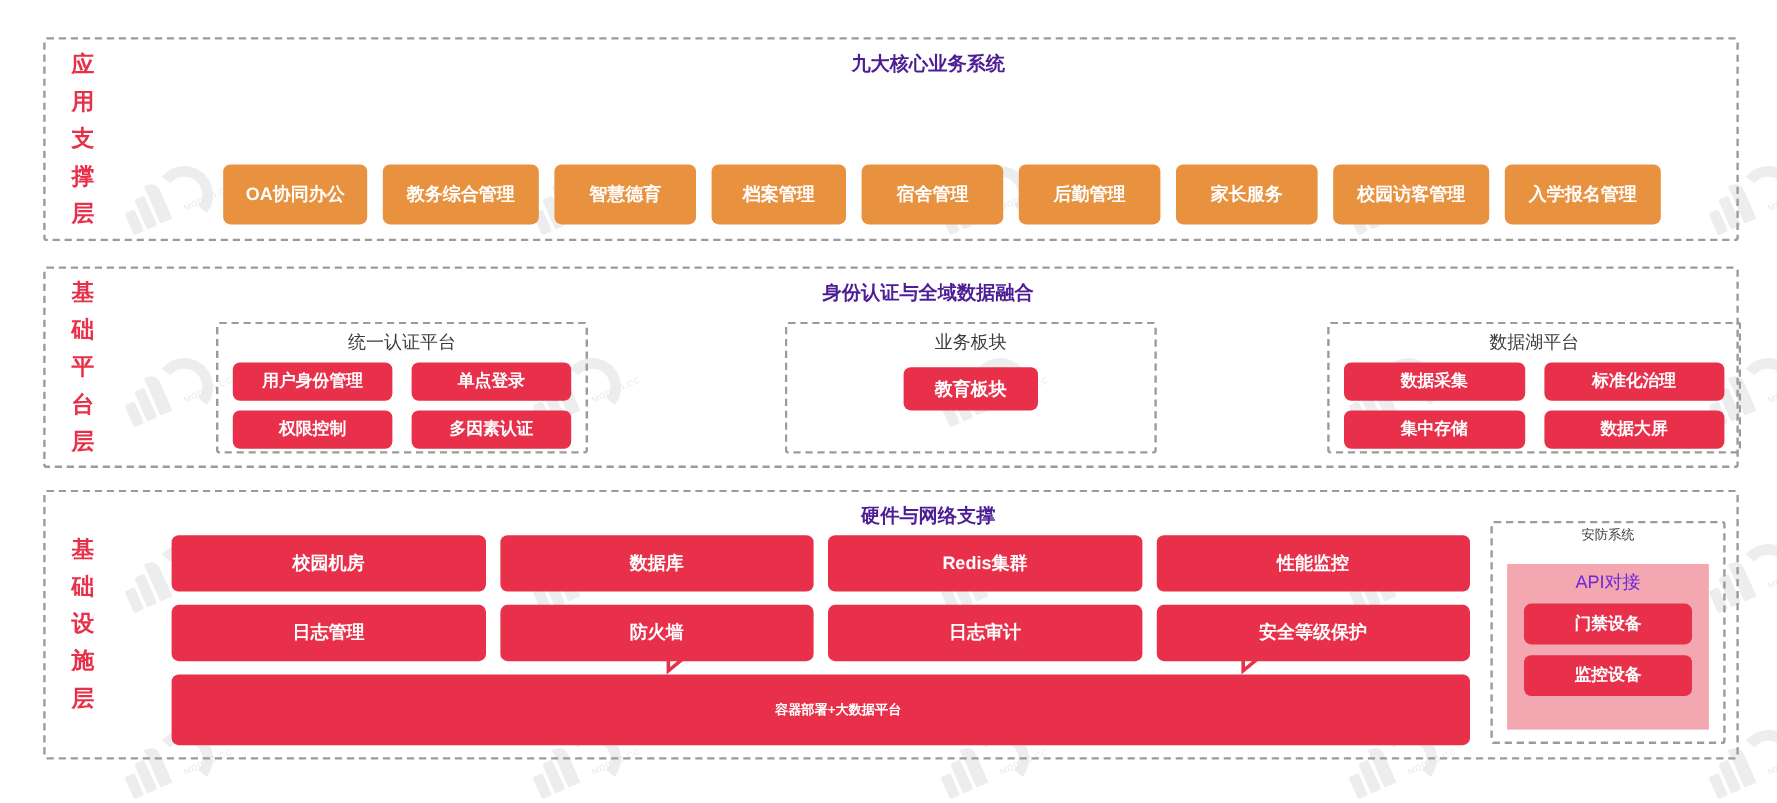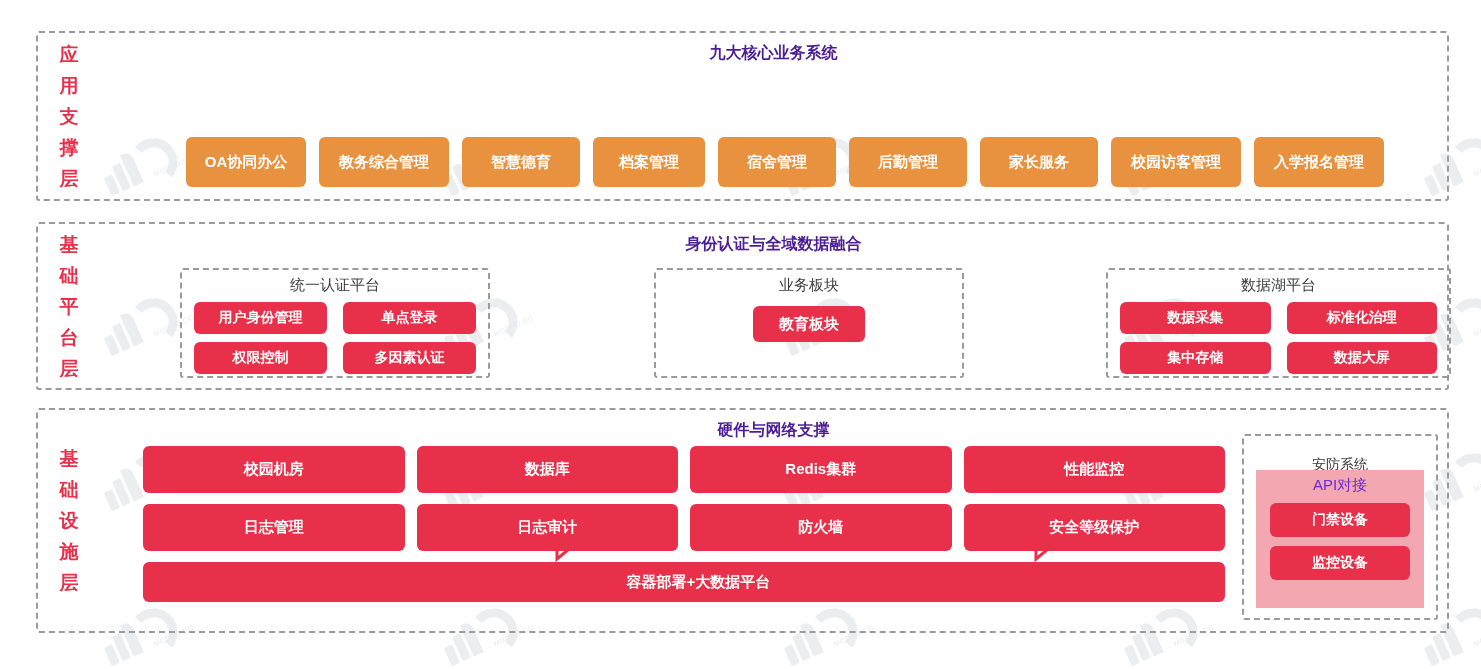--- a/index.html
+++ b/index.html
@@ -121,26 +121,26 @@
 
   
   #layer-infra{left:36px;top:408px;width:1413px;height:225px;}
   #infra-grid{
     position:absolute;left:105px;top:36px;
     width:1082px;
     display:flex;flex-direction:column;gap:11px;
   }
   .infra-row{display:flex;gap:12px;}
   .infra-row .pill{flex:1;height:47px;font-size:15px;}
-  .infra-full .pill{width:100%;height:40px;font-size:15px;padding-left:29px;}
+  .infra-full .pill{width:100%;height:59px;font-size:11px;padding-left:29px;}
 
   #grp-security{
     position:absolute;left:1204px;top:24px;width:196px;height:186px;
   }
-  #grp-security .group-title{font-size:14px;top:20px;}
+  #grp-security .group-title{font-size:11px;top:2px;}
   #api-box{
     position:absolute;left:12px;right:12px;top:34px;bottom:10px;
     background:#f2a7b1;
     box-sizing:border-box;
     padding-top:6px;
   }
   #api-title{
     text-align:center;font-size:15px;color:#6d28d9;margin-bottom:8px;
   }
   #api-box .pill{
@@ -412,22 +412,22 @@
 
   <div id="infra-grid">
     <div class="infra-row">
       <div class="pill red">校园机房</div>
       <div class="pill red">数据库</div>
       <div class="pill red">Redis集群</div>
       <div class="pill red">性能监控</div>
     </div>
     <div class="infra-row">
       <div class="pill red">日志管理</div>
+      <div class="pill red">防火墙</div>
       <div class="pill red">日志审计</div>
-      <div class="pill red">防火墙</div>
       <div class="pill red">安全等级保护</div>
     </div>
     <div class="infra-row infra-full">
       <div class="pill red">容器部署+大数据平台</div>
     </div>
   </div>
 
   <div class="group-box" id="grp-security">
     <div class="group-title">安防系统</div>
     <div id="api-box">

